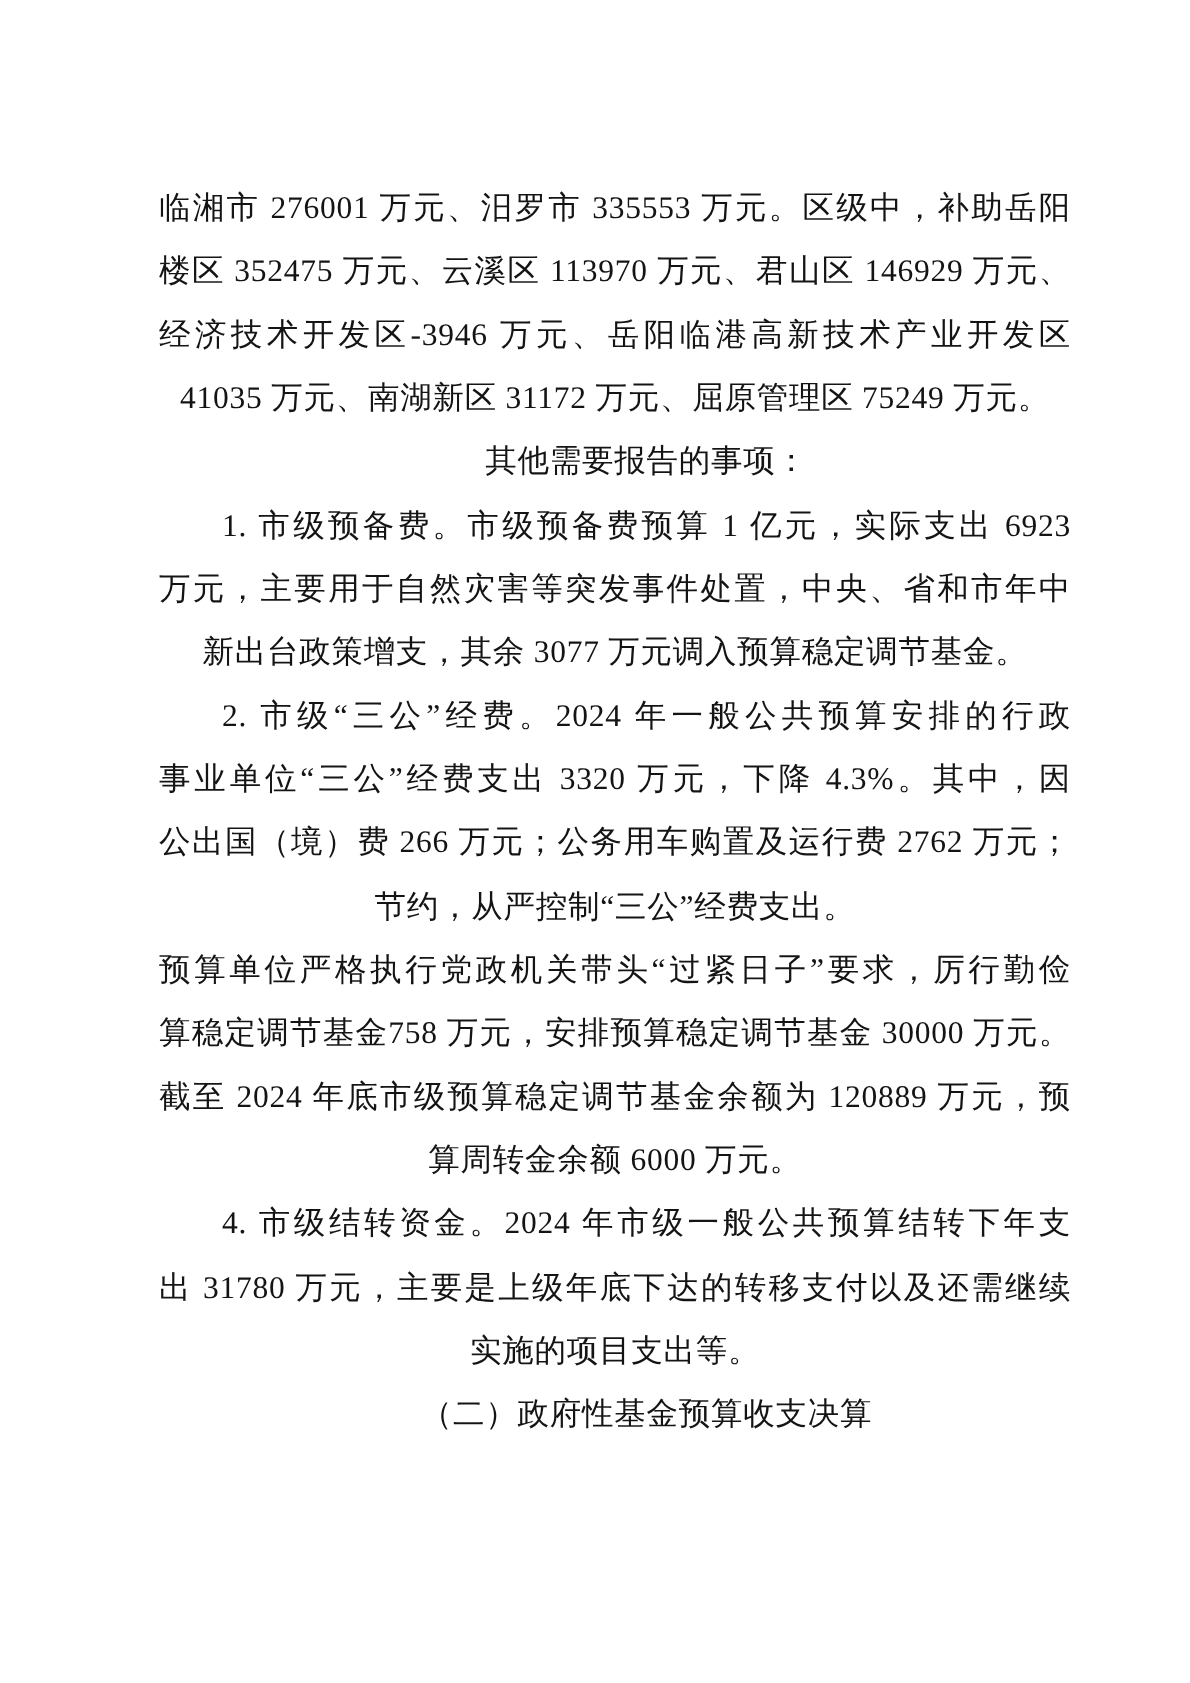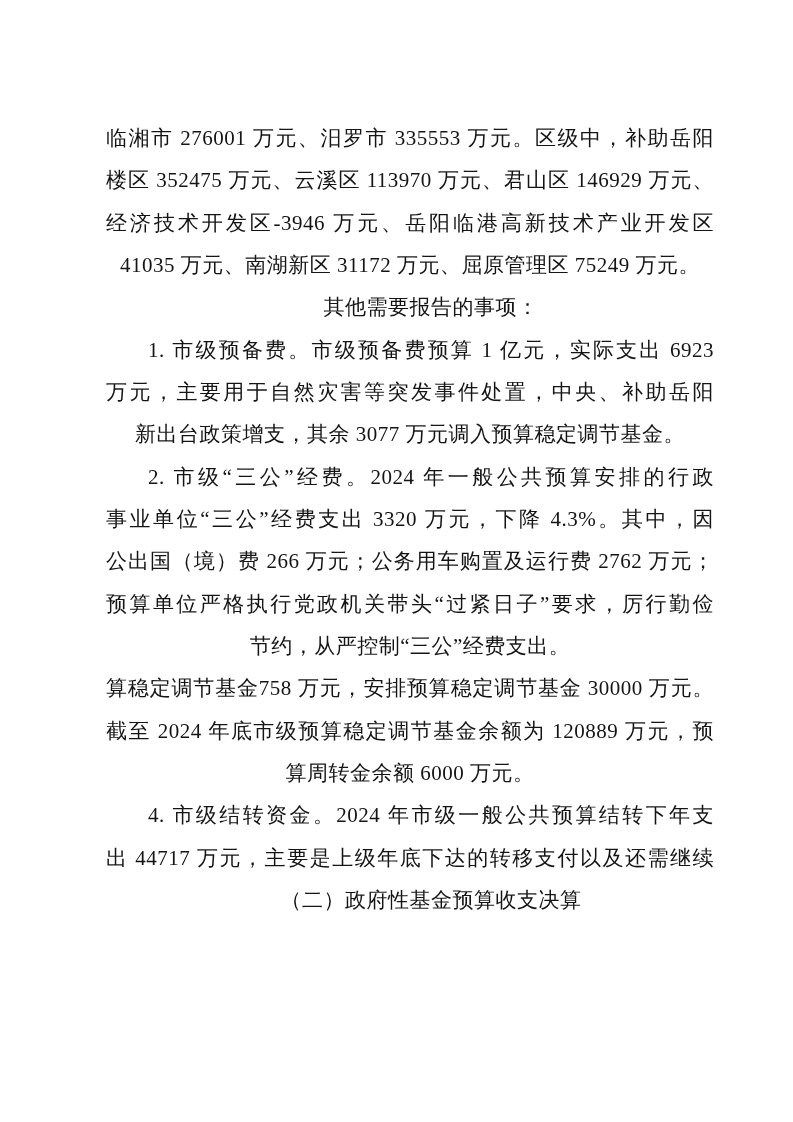--- a/index.html
+++ b/index.html
@@ -51,30 +51,31 @@
 <body>
 
 <div class="page">
   <div class="content" id="content">
       <div class="line just">临湘市 276001 万元、汨罗市 335553 万元。区级中，补助岳阳</div>
       <div class="line just">楼区 352475 万元、云溪区 113970 万元、君山区 146929 万元、</div>
       <div class="line just">经济技术开发区-3946 万元、岳阳临港高新技术产业开发区</div>
       <div class="line">41035 万元、南湖新区 31172 万元、屈原管理区 75249 万元。</div>
       <div class="line indent">其他需要报告的事项：</div>
       <div class="line just indent">1. 市级预备费。市级预备费预算 1 亿元，实际支出 6923</div>
-      <div class="line just">万元，主要用于自然灾害等突发事件处置，中央、补助岳阳</div>
+      <div class="line just">万元，主要用于自然灾害等突发事件处置，中央、省和市年中</div>
       <div class="line">新出台政策增支，其余 3077 万元调入预算稳定调节基金。</div>
       <div class="line just indent">2. 市级“三公”经费。2024 年一般公共预算安排的行政</div>
       <div class="line just">事业单位“三公”经费支出 3320 万元，下降 4.3%。其中，因</div>
       <div class="line just">公出国（境）费 266 万元；公务用车购置及运行费 2762 万元；</div>
+      <div class="line">节约，从严控制“三公”经费支出。</div>
       <div class="line just">预算单位严格执行党政机关带头“过紧日子”要求，厉行勤俭</div>
-      <div class="line">节约，从严控制“三公”经费支出。</div>
       <div class="line just">算稳定调节基金758 万元，安排预算稳定调节基金 30000 万元。</div>
       <div class="line just">截至 2024 年底市级预算稳定调节基金余额为 120889 万元，预</div>
       <div class="line">算周转金余额 6000 万元。</div>
       <div class="line just indent">4. 市级结转资金。2024 年市级一般公共预算结转下年支</div>
-      <div class="line just">出 44717 万元，主要是上级年底下达的转移支付以及还需继续</div>
+      <div class="line just">出 31780 万元，主要是上级年底下达的转移支付以及还需继续</div>
+      <div class="line">实施的项目支出等。</div>
       <div class="line indent heading">（二）政府性基金预算收支决算</div>
     </div>
   <div class="footer">
     <span>— 3 —</span>
   </div>
 </div>
 
 </body></html>

